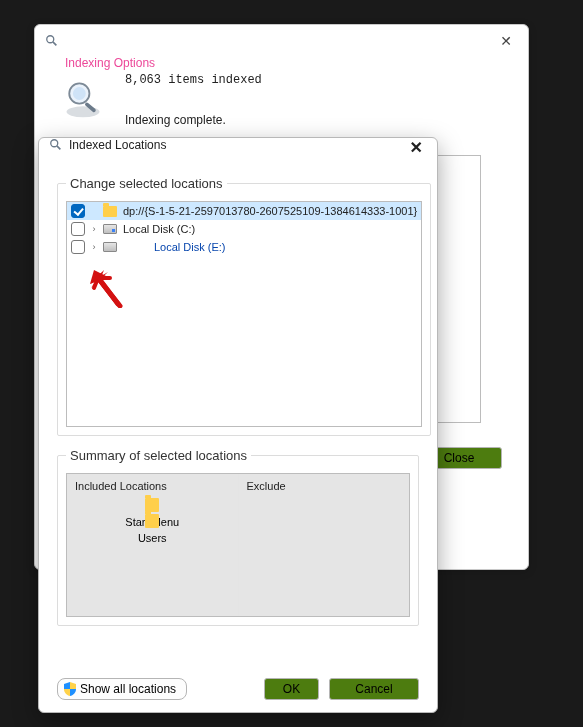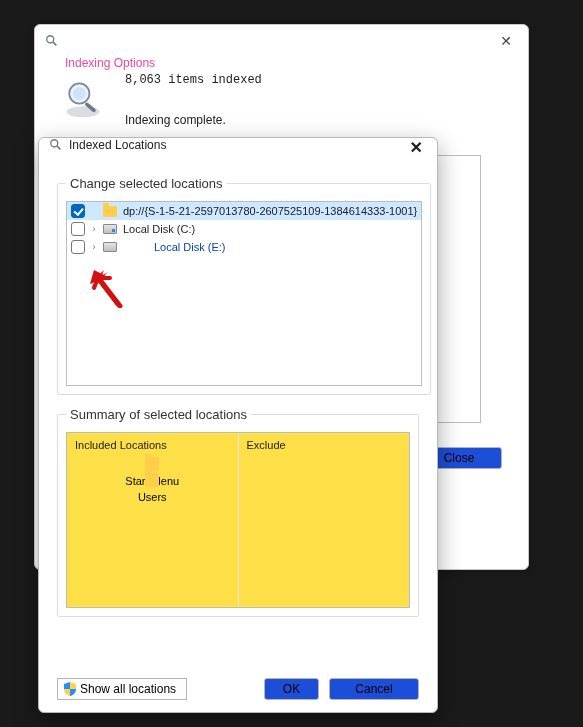--- a/index.html
+++ b/index.html
@@ -18,21 +18,21 @@
   .status-row { display: flex; align-items: flex-start; gap: 20px; }
   .search-icon-lg { width: 44px; height: 44px; margin-top: 10px; margin-left: 6px; }
   .status-text { font-size: 12px; color: #222; padding-top: 6px; }
   .status-line1 { margin-bottom: 26px; font-family: Liberation Mono, monospace; }
   .inset-box {
     margin-top: 28px; margin-left: 10px; width: 416px; height: 268px;
     border: 1px solid #bcbcbc; background: #fff;
   }
   .close-btn-row { margin-top: 24px; display: flex; justify-content: flex-end; padding-right: 6px; }
   button.std {
-    font-size: 12px; padding: 3px 0; width: 86px; background: #1d4ed8;
+    font-size: 12px; padding: 3px 0; width: 86px; background: #4d7c0f;
     border: 1px solid #b5b5b5; border-radius: 3px; cursor: pointer;
   }
 
   
   .win-front {
     position: absolute; left: 38px; top: 137px; width: 400px; height: 576px;
     background: #fff; border: 1px solid #b8b8b8; border-radius: 6px;
     box-shadow: 0 8px 24px rgba(0,0,0,0.35);
     display: flex; flex-direction: column;
   }
@@ -40,54 +40,54 @@
   .win-front .title { font-size: 12px; color: #222; margin-left: 6px; }
   .win-front .close { margin-left: auto; font-size: 16px; font-weight: bold; color: #222; cursor: pointer; padding: 0 4px; }
   .win-front .body { padding: 8px 18px 12px 18px; display: flex; flex-direction: column; flex: 1; }
 
   fieldset.fs {
     border: 1px solid #dcdcdc; border-radius: 2px; margin: 0 0 12px 0; padding: 10px 8px 8px 8px;
   }
   fieldset.fs > legend { font-size: 13px; color: #333; padding: 0 4px; }
 
   .tree-box {
-    background: #fff; border: 1px solid #bcbcbc; height: 185px; overflow: auto;
+    background: #fff; border: 1px solid #bcbcbc; height: 226px; overflow: auto;
     font-size: 11px; color: #222;
   }
   .tree-row { display: flex; align-items: center; height: 18px; padding: 0 4px; gap: 4px; white-space: nowrap; }
   .tree-row.selected { background: #cde8ff; }
   .chk {
     width: 14px; height: 14px; border: 1px solid #777; border-radius: 3px; background: #fff;
     display: inline-flex; align-items: center; justify-content: center; flex: 0 0 14px;
   }
   .chk.checked { background: #0067c0; border-color: #0067c0; }
   .chk.checked::after { content: ""; width: 4px; height: 7px; border: solid #fff; border-width: 0 2px 2px 0; transform: rotate(40deg) translateY(-1px); }
   .expander { width: 10px; color: #666; font-size: 9px; text-align: center; display:inline-block; }
   .folder-ic { width: 14px; height: 11px; background: #ffcf4b; border-radius: 1px; position: relative; flex: 0 0 14px; }
   .folder-ic::before { content: ""; position: absolute; top: -3px; left: 0; width: 6px; height: 3px; background: #ffcf4b; border-radius: 1px 1px 0 0; }
   .drive-ic { width: 14px; height: 10px; background: linear-gradient(#e6e6e6,#bfbfbf); border: 1px solid #888; border-radius: 1px; flex: 0 0 14px; position: relative; }
   .drive-ic.c::after { content:""; position:absolute; right:1px; bottom:1px; width:3px; height:3px; background:#3b82f6; }
   .row-label { margin-left: 2px; }
   .row-label.link { color: #0645ad; padding-left: 31px; }
   .hscroll-hint { height: 14px; border-top: 1px solid #e6e6e6; background: #f4f4f4; }
 
   .summary-box {
-    display: flex; border: 1px solid #bcbcbc; background: #fde047; font-size: 11px;
-    height: 176px;
+    display: flex; border: 1px solid #bcbcbc; background: #e5e5e5; font-size: 11px;
+    height: 144px;
   }
   .summary-col { flex: 1; padding: 6px 8px; }
   .summary-col + .summary-col { border-left: 1px solid #e4e4e4; }
   .summary-head { font-size: 11px; margin-bottom: 6px; color: #222; }
   .inc-row { display: flex; align-items: center; gap: 4px; height: 16px; flex-direction: column; }
 
   .btn-row { margin-top: auto; display: flex; align-items: center; gap: 10px; padding-top: 8px; }
   .btn-row .spacer { flex: 1; }
   button.showall {
     font-size: 12px; padding: 3px 10px 3px 6px; background: #fdfdfd;
-    border: 1px solid #b5b5b5; border-radius: 0; cursor: pointer;
+    border: 1px solid #b5b5b5; border-radius: 8px; cursor: pointer;
     display: inline-flex; align-items: center; gap: 4px;
   }
   .shield {
     width: 12px; height: 14px; display: inline-block;
     background: conic-gradient(#ffd24a 0 25%, #1e90ff 25% 50%, #ffd24a 50% 75%, #1e90ff 75% 100%);
     clip-path: path("M6 0 L12 2 L12 7 C12 11 9 13.5 6 14 C3 13.5 0 11 0 7 L0 2 Z");
   }
 
   .small-search-icon { width: 14px; height: 14px; }
 

